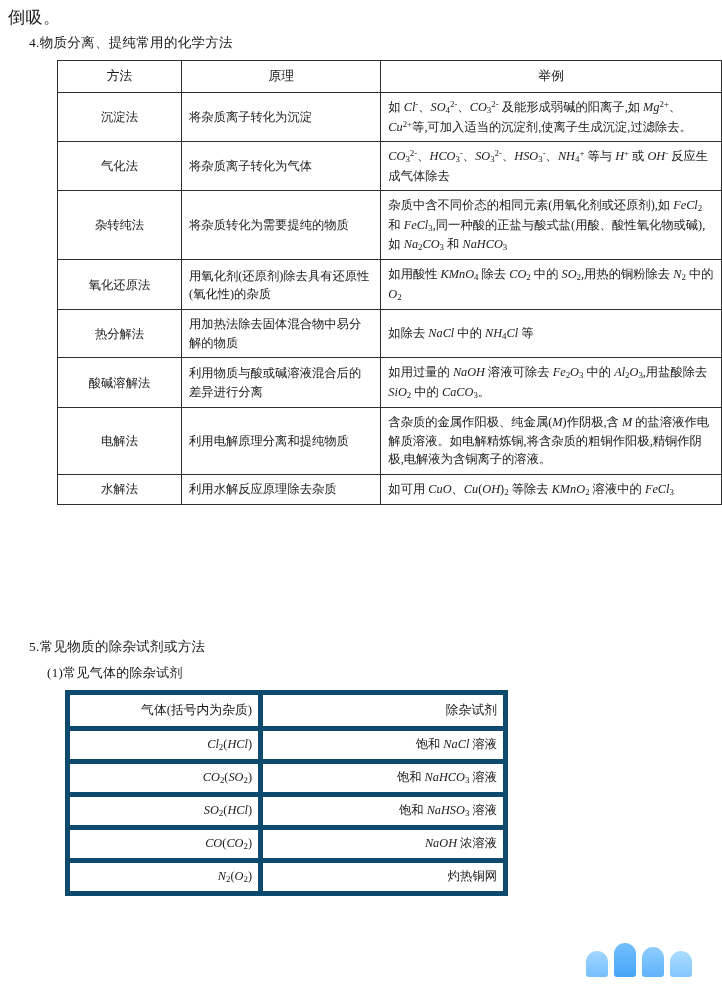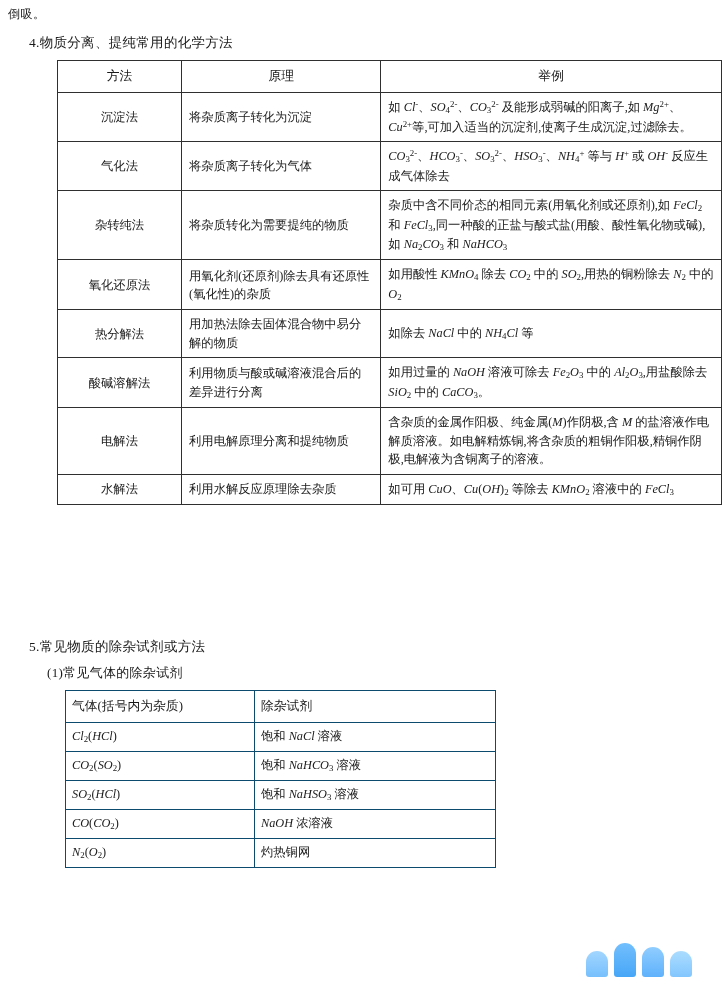--- a/index.html
+++ b/index.html
@@ -19,21 +19,21 @@
     position: relative;
     width: 722px;
     height: 987px;
     padding: 0;
     box-sizing: border-box;
   }
   .top-line {
     position: absolute;
     left: 8px;
     top: 6px;
-    font-size: 12px;
+    font-size: 17px;
     letter-spacing: 0.5px;
   }
   .section {
     position: absolute;
     left: 8px;
     margin-left: 21px;
   }
   .sec-heading {
     font-size: 13.5px;
     letter-spacing: 0.3px;
@@ -70,24 +70,24 @@
   .c-principle { width: 182px; }
   .c-example { width: 350px; }
 
   table.gas {
     border-collapse: collapse;
     table-layout: fixed;
     margin-left: 36px;
     border: 1px solid #2f2f2f;
   }
   table.gas td, table.gas th {
-    border: 1px solid #0c4a6e;
+    border: 5px solid #0c4a6e;
     font-size: 12.3px;
     line-height: 1.45;
-    text-align: left;
+    text-align: right;
     padding: 5px 6px;
     vertical-align: middle;
   }
   table.gas th {
     font-weight: normal;
     font-size: 12.8px;
     padding: 6px;
   }
   .g-left { width: 176px; }
   .g-right { width: 228px; }

